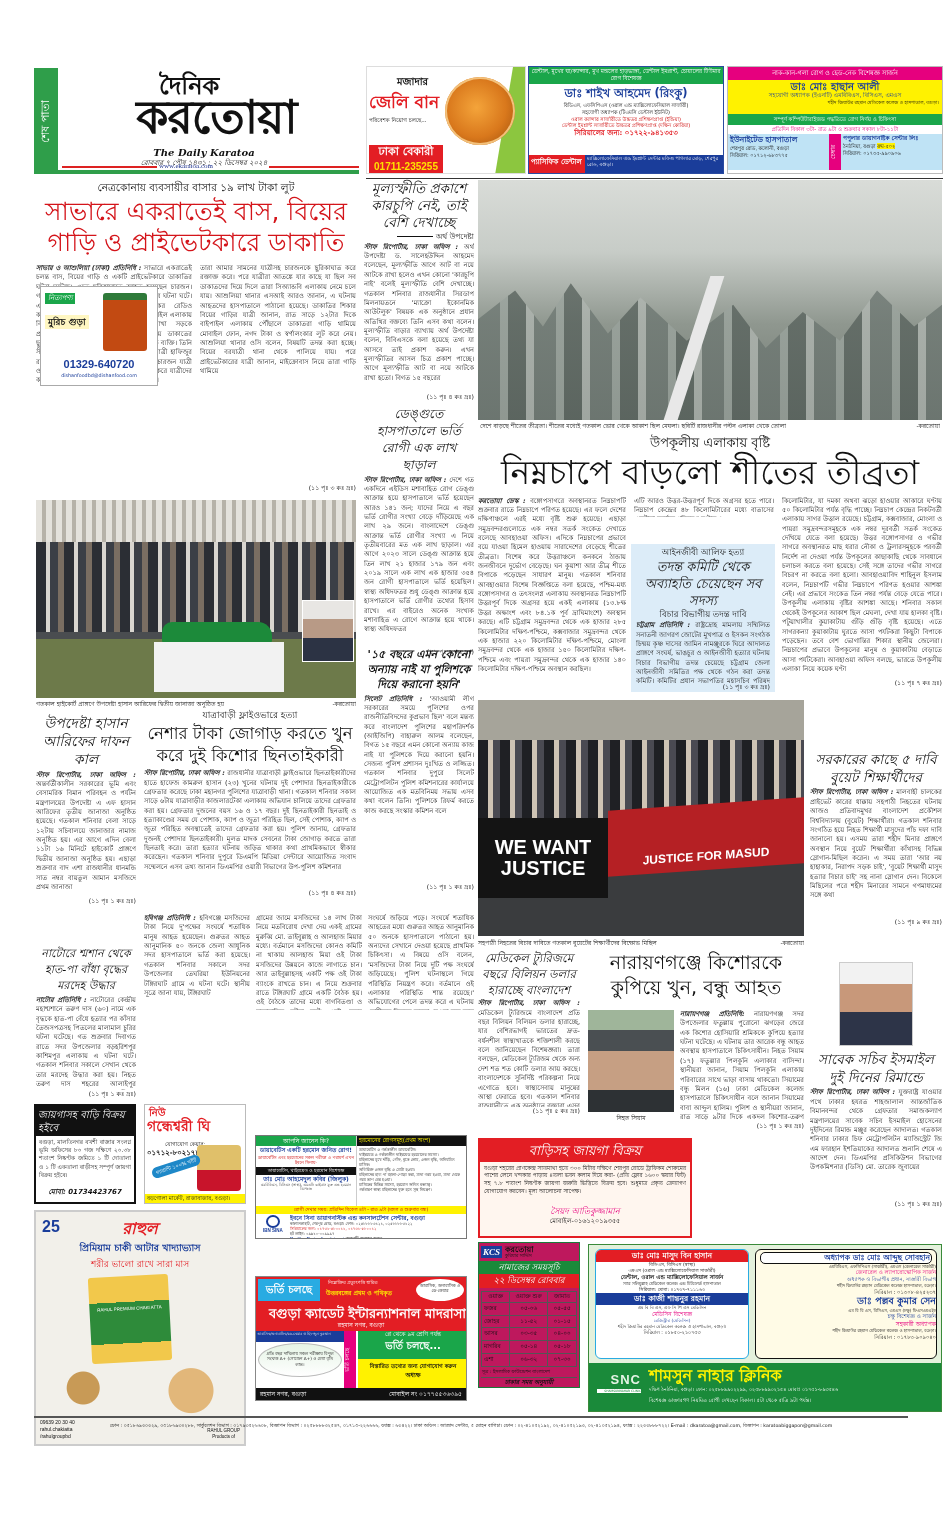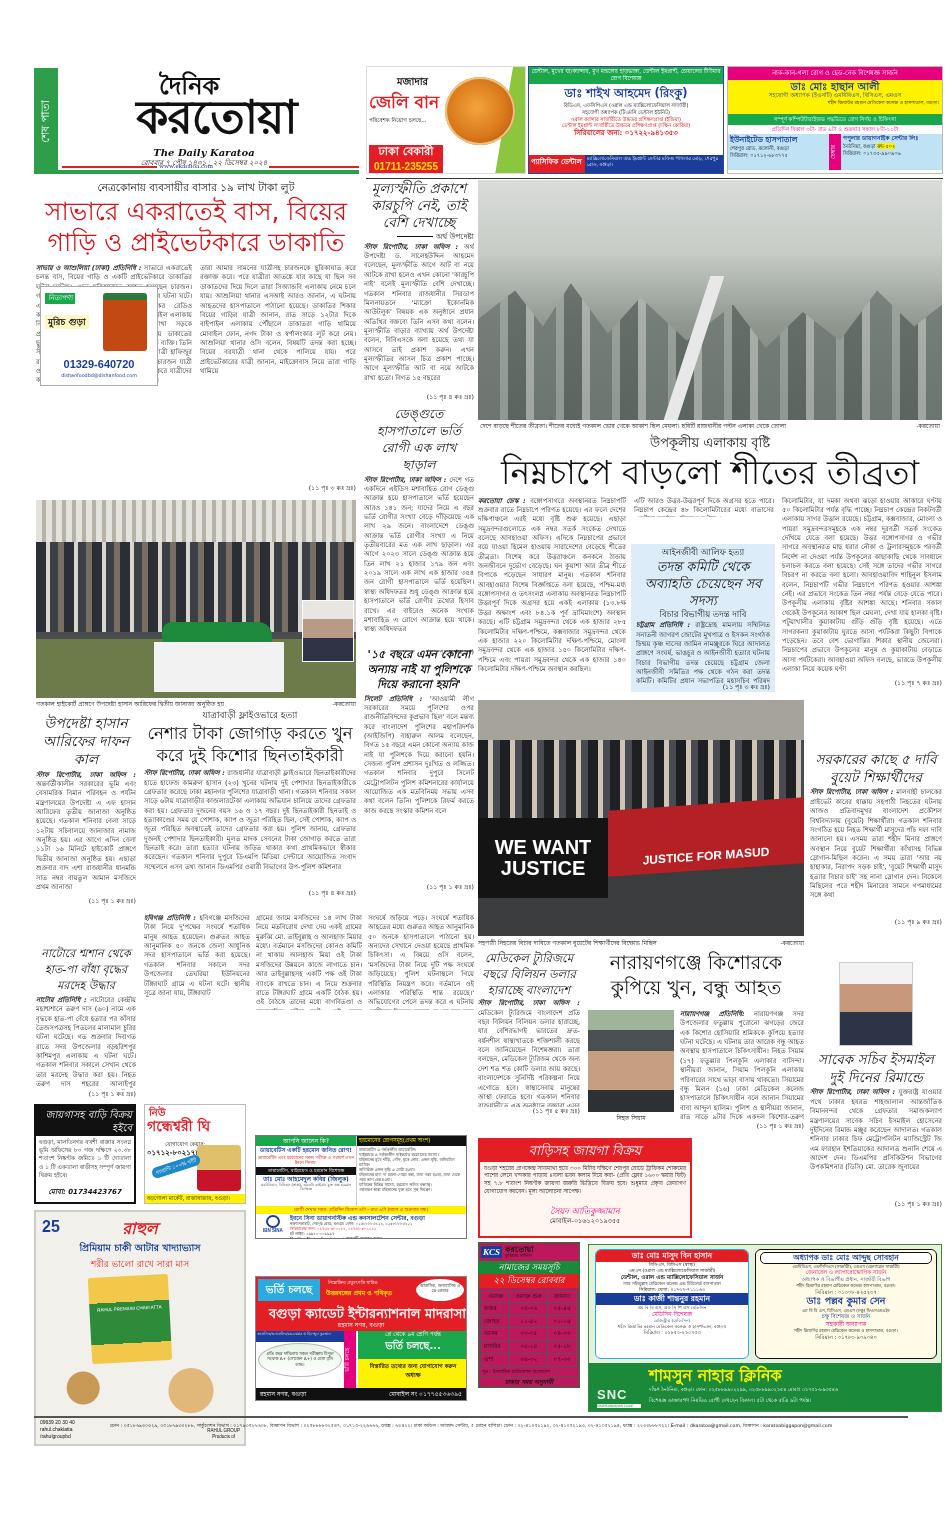--- a/index.html
+++ b/index.html
@@ -237,21 +237,21 @@
 </div>
 
 <div class="abs" style="left:810px;top:962px;width:132px;height:275px;">
   <div style="margin:0 auto;width:74px;height:84px;background:linear-gradient(180deg,#f2f2f2 0 25%,#c8987a 25% 60%,#2d3448 60%);border:1px solid #ccc"></div>
   <h2 class="hl hl-ital" style="font-size:13.5px;font-weight:normal;line-height:1.35;margin-top:4px">সাবেক সচিব ইসমাইল দুই দিনের রিমান্ডে</h2>
   <div class="body-text" style="height:112px;margin-top:2px"><b>স্টাফ রিপোর্টার, ঢাকা অফিস :</b> <span>যুক্তরাষ্ট্র যাওয়ার পথে ঢাকার হযরত শাহজালাল আন্তর্জাতিক বিমানবন্দর থেকে গ্রেফতার সমাজকল্যাণ মন্ত্রণালয়ের সাবেক সচিব ইসমাইল হোসেনের দুইদিনের রিমান্ড মঞ্জুর করেছেন আদালত। গতকাল শনিবার ঢাকার চিফ মেট্রোপলিটন ম্যাজিস্ট্রেট জি এম ফারহান ইশতিয়াকের আদালত শুনানি শেষে এ আদেশ দেন। ডিএমপির প্রসিকিউশন বিভাগের উপকমিশনার (ডিসি) মো. তারেক জুবায়ের</span></div>
   <div class="cont">(১১ পৃঃ ১ কঃ দ্রঃ)</div>
 </div>
 
 <div class="ad" style="left:34px;top:1104px;width:102px;height:100px;border:2px solid #111">
-  <div style="background:#111;color:#fff;font-size:10px;font-style:italic;text-align:right;line-height:1.3;padding:2px">জায়গাসহ বাড়ি বিক্রয় হইবে</div>
+  <div style="background:#111;color:#fff;font-size:10px;font-style:italic;text-align:left;line-height:1.3;padding:2px">জায়গাসহ বাড়ি বিক্রয় হইবে</div>
   <div class="body-text" style="padding:2px 3px;height:52px;font-size:5.8px">বগুড়া, মালতিনগর বখশী বাজার সংলগ্ন ভূমি অফিসের ৮০ গজ দক্ষিণে ২০.৩৮ শতাংশ নিষ্কণ্টক জমিতে ১ টি দোতালা ও ১ টি একতালা বাড়ীসহ সম্পূর্ণ জায়গা বিক্রয় হইবে।</div>
   <div style="text-align:center;font-size:7px;font-weight:bold;font-style:italic">মোবা: 01734423767</div>
 </div>
 
 <div class="ad" style="left:144px;top:1104px;width:102px;height:100px;border:1px solid #bbb">
   <div style="position:absolute;left:4px;top:1px;font-size:10px;color:#e31e24;font-weight:bold">নিউ</div>
   <div style="position:absolute;left:2px;top:14px;font-size:14px;color:#e31e24;font-weight:bold;line-height:1.1">গন্ধেশ্বরী ঘি</div>
   <div style="position:absolute;left:20px;top:36px;font-size:5.5px">যোগাযোগ কেয়ার:</div>
   <div style="position:absolute;left:2px;top:44px;font-size:7px;font-weight:bold">০১৭১২-৮০২১৭৮</div>
   <div style="position:absolute;right:4px;top:40px;width:44px;height:46px;background:linear-gradient(#e0c06a 0 55%,#c8142b 55%);border-radius:4px"></div>
@@ -405,36 +405,36 @@
     <div style="font-size:5.6px;font-weight:bold">ডেন্টাল, ওরাল এন্ড ম্যাক্সিলোফেসিয়াল সার্জন</div>
     <div style="font-size:4.2px">স্যার সলিমুল্লাহ মেডিকেল কলেজ এন্ড মিটফোর্ড হাসপাতাল</div>
     <div style="font-size:4.6px">সিরিয়াল: মোবা: ০১৭৩৭-৭১১১৬৩</div>
     <div style="background:#1a3d9a;color:#fff;font-size:7.6px;font-weight:bold;padding:1px;margin-top:1px">ডাঃ কাজী শান্তনুর রহমান</div>
     <div style="font-size:4.4px">এম বি বি এস, এফ সি পি এস মেডিসিন</div>
     <div style="font-size:5.6px;color:#e6007e">মেডিসিন বিশেষজ্ঞ</div>
     <div style="font-size:4.4px;color:#1a3d9a">রেজিস্ট্রার (মেডিসিন)</div>
     <div style="font-size:4.4px">শহীদ জিয়াউর রহমান মেডিকেল কলেজ ও হাসপাতাল, বগুড়া।</div>
     <div style="font-size:4.8px">সিরিয়াল : ০১৮৫০-২১০৭৫৩</div>
   </div>
-  <div style="position:absolute;left:166px;top:4px;width:182px;height:110px;border:1px solid #111;border-radius:6px;background:#fffbe6;text-align:center;line-height:1.3">
+  <div style="position:absolute;left:166px;top:4px;width:182px;height:110px;border:1px solid #111;border-radius:6px;background:#fffbe6;text-align:right;line-height:1.3">
     <div style="font-size:7.6px;font-weight:bold;color:#1a3d9a;border:1px solid #111;border-radius:5px;margin:2px 4px 0;padding:0 1px;background:#fff">অধ্যাপক ডাঃ মোঃ আব্দুছ সোবহান</div>
     <div style="font-size:4.2px">এমবিবিএস, এফসিপিএস (সার্জারী), এমএস (জেনারেল সার্জারী)</div>
     <div style="font-size:5.5px;color:#e6007e">জেনারেল ও ল্যাপারোস্কোপিক সার্জন</div>
     <div style="font-size:5.2px;color:#1a3d9a">অধ্যাপক ও বিভাগীয় প্রধান, সার্জারী বিভাগ</div>
     <div style="font-size:4.2px">শহীদ জিয়াউর রহমান মেডিকেল কলেজ হাসপাতাল, বগুড়া।</div>
     <div style="font-size:5.2px">সিরিয়াল : ০১৩০৮-৪২৫২৩৭</div>
     <div style="font-size:9.5px;font-weight:bold;color:#1a3d9a">ডাঃ পল্লব কুমার সেন</div>
     <div style="font-size:4.2px">এম বি বি এস, বিসিএস, এমএস (চক্ষু) ফিএসএমএইচ</div>
     <div style="font-size:5.5px;color:#1a3d9a">চক্ষু বিশেষজ্ঞ ও সার্জন</div>
     <div style="font-size:6px;color:#e6007e">সহকারী অধ্যাপক</div>
     <div style="font-size:4.2px">শহীদ জিয়াউর রহমান মেডিকেল কলেজ ও হাসপাতাল, বগুড়া।</div>
     <div style="font-size:5.2px">সিরিয়াল : ০১৭৮৩-৯০৯০৪০</div>
   </div>
   <div style="position:absolute;left:0;top:118px;width:100%;height:50px;background:#1a8a3a;color:#fff">
-    <div style="position:absolute;left:8px;top:23px;width:44px;text-align:left">
+    <div style="position:absolute;left:8px;top:8px;width:44px;text-align:right">
       <div style="font-size:13px;font-weight:bold;color:#e6f4e6;font-family:'Liberation Sans',sans-serif;letter-spacing:1px">SNC</div>
       <div style="font-size:3px;background:#fff;color:#1a8a3a">SHAMSUNNAHAR CLINIC</div>
     </div>
     <div style="position:absolute;left:60px;top:2px;font-size:16px;font-weight:bold;color:#fff200">শামসুন নাহার ক্লিনিক</div>
     <div style="position:absolute;left:60px;top:24px;font-size:4.8px;white-space:nowrap">দক্ষিণ ঠনঠনিয়া, বগুড়া। ফোন: ০২৫৮৮৯৯০২২৯৯, ০২৫৮৮৯৯০২১৫৪ মোবাঃ ০১৭৫১-৮৯৩৫৪৬</div>
     <div style="position:absolute;left:60px;top:34px;font-size:5.2px;white-space:nowrap">বিশেষজ্ঞ ডাক্তারগণ নিয়মিত রোগী দেখছেন বিকাল। ৫টা থেকে রাত্রি ৯টা পর্যন্ত।</div>
   </div>
 </div>
 
 <div class="abs" style="left:34px;top:1416px;width:874px;height:2px;background:#555"></div>

